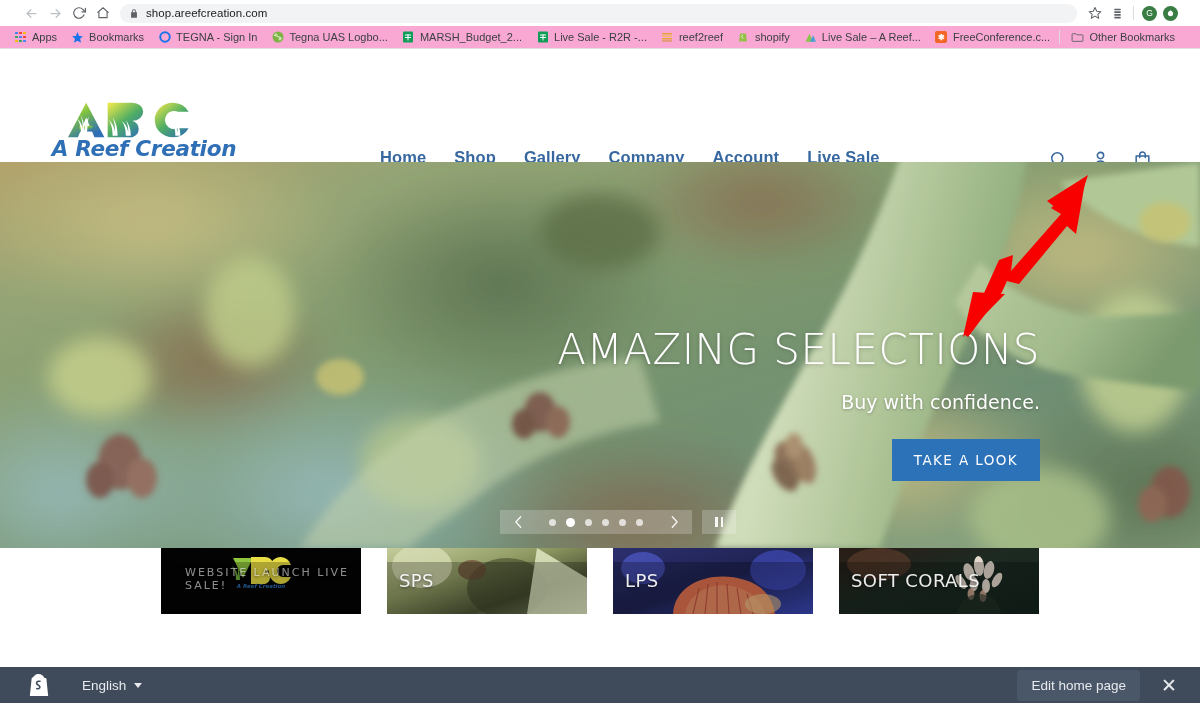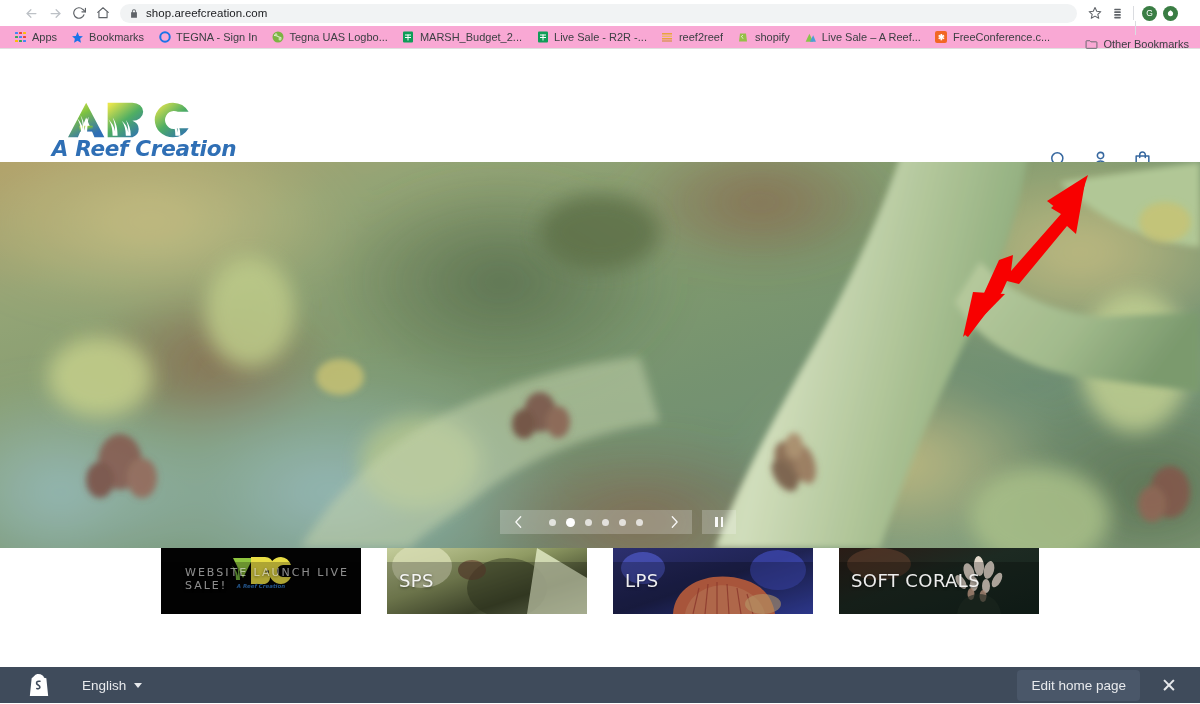--- a/index.html
+++ b/index.html
@@ -51,23 +51,22 @@
   }
   .bm {
     display: flex; align-items: center; gap: 5px; padding: 0 7px;
     height: 19px; font-size: 11px; color: #3c4043; white-space: nowrap;
     max-width: 150px;
   }
   .bm-label { overflow: hidden; text-overflow: ellipsis; }
   .bm-ico { width: 13px; height: 13px; flex: none; display: flex;
             align-items: center; justify-content: center; }
   .bm-right {
-    position: absolute; right: 4px; display: flex; align-items: center;
+    position: absolute; right: 18px; display: flex; align-items: center;
     gap: 0;
-    flex-direction: column;
   }
   .bm-div { width: 1px; height: 14px; background: #dadce0; margin-right: 4px; }
   .chrome-divider { height: 1px; background: #e0e0e0; }
 
   
   .apps-grid {
     width: 11px; height: 11px; display: grid;
     grid-template-columns: repeat(3, 1fr); grid-template-rows: repeat(3, 1fr);
     gap: 1.3px;
   }
@@ -447,20 +446,28 @@
         <g fill="#ffffff">
           <path d="M24 42 C24 32 22 26 19 21 C22 24 25 28 26 34 C26 28 25 22 23 17 C26 22 28 28 28 36 C29 29 30 24 33 19 C32 26 31 33 31 42 Z"></path>
           <path d="M62 42 C62 33 60 27 57 22 C61 26 64 31 65 37 C65 30 64 25 62 20 C66 26 68 32 68 42 Z"></path>
           <path d="M78 42 C78 34 76 28 73 24 C77 27 80 32 81 38 C81 32 80 27 78 23 C82 28 84 34 84 42 Z"></path>
           <path d="M138 42 C138 34 136 28 133 24 C137 27 140 32 141 38 C141 32 140 27 138 23 C142 28 144 34 144 42 Z"></path>
         </g>
       </svg>
       <div class="logo-sub">A Reef Creation</div>
     </div>
 
+    <nav class="main-nav">
+      <a class="nav-link">Home</a>
+      <a class="nav-link">Shop</a>
+      <a class="nav-link">Gallery</a>
+      <a class="nav-link">Company</a>
+      <a class="nav-link">Account</a>
+      <a class="nav-link">Live Sale</a>
+    </nav>
 
     <div class="header-icons">
       <span class="hi">
         <svg width="19" height="19" viewBox="0 0 24 24" fill="none" stroke="currentColor" stroke-width="1.9" stroke-linecap="round">
             <circle cx="10.5" cy="10.5" r="7"></circle>
             <line x1="15.8" y1="15.8" x2="21.5" y2="21.5"></line>
           </svg>
       </span>
       <span class="hi">
         <svg width="19" height="19" viewBox="0 0 24 24" fill="none" stroke="currentColor" stroke-width="1.9" stroke-linecap="round">
@@ -586,20 +593,25 @@
           <ellipse cx="0" cy="0" rx="26" ry="20" fill="#d6c96e"></ellipse>
         </g>
         <g transform="translate(340,215)" opacity="0.75">
           <ellipse cx="0" cy="0" rx="24" ry="18" fill="#d9cc74"></ellipse>
         </g>
       </g>
 
       <rect width="1200" height="386" fill="#6c8a68" opacity="0.10"></rect>
     </svg>
 
+    <div class="hero-text">
+      <div class="hero-title">AMAZING SELECTIONS</div>
+      <div class="hero-sub">Buy with confidence.</div>
+      <button class="hero-btn">TAKE A LOOK</button>
+    </div>
 
     <div class="carousel-ctl">
       <div class="car-bar">
         <span class="car-arrow">
           <svg width="11" height="14" viewBox="0 0 12 16" fill="none" stroke="currentColor" stroke-width="1.5" stroke-linecap="round" stroke-linejoin="round">
               <polyline points="8.5 2 3 8 8.5 14"></polyline>
             </svg>
         </span>
         <span class="dots">
           <i class="dot"></i>

